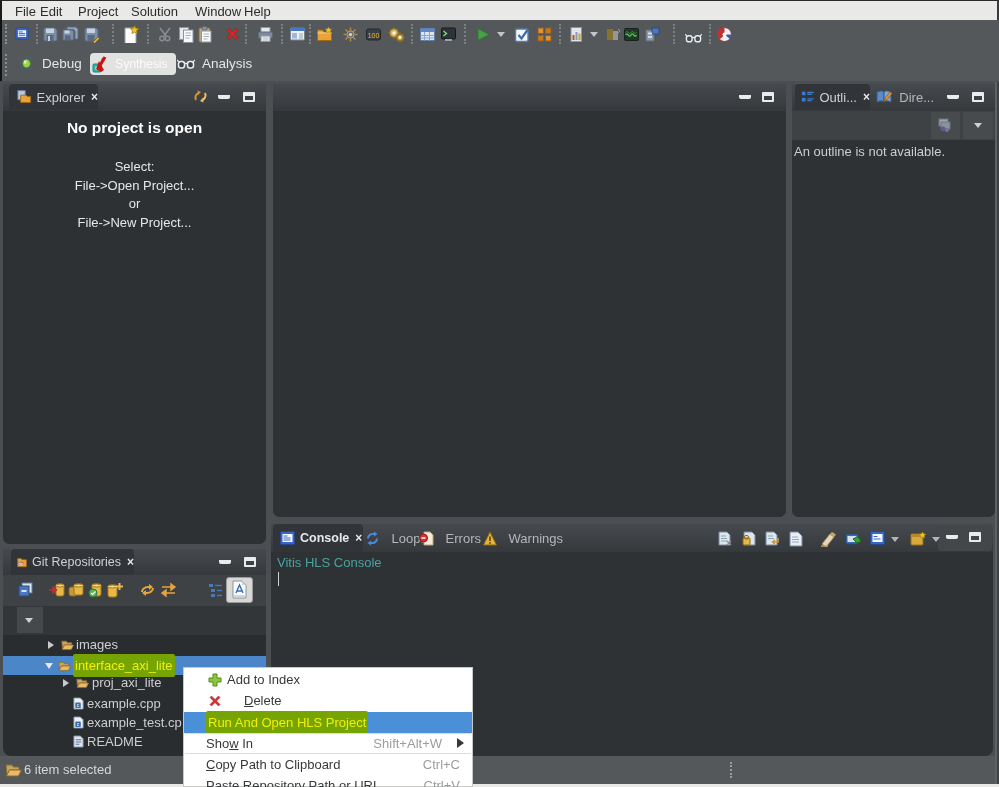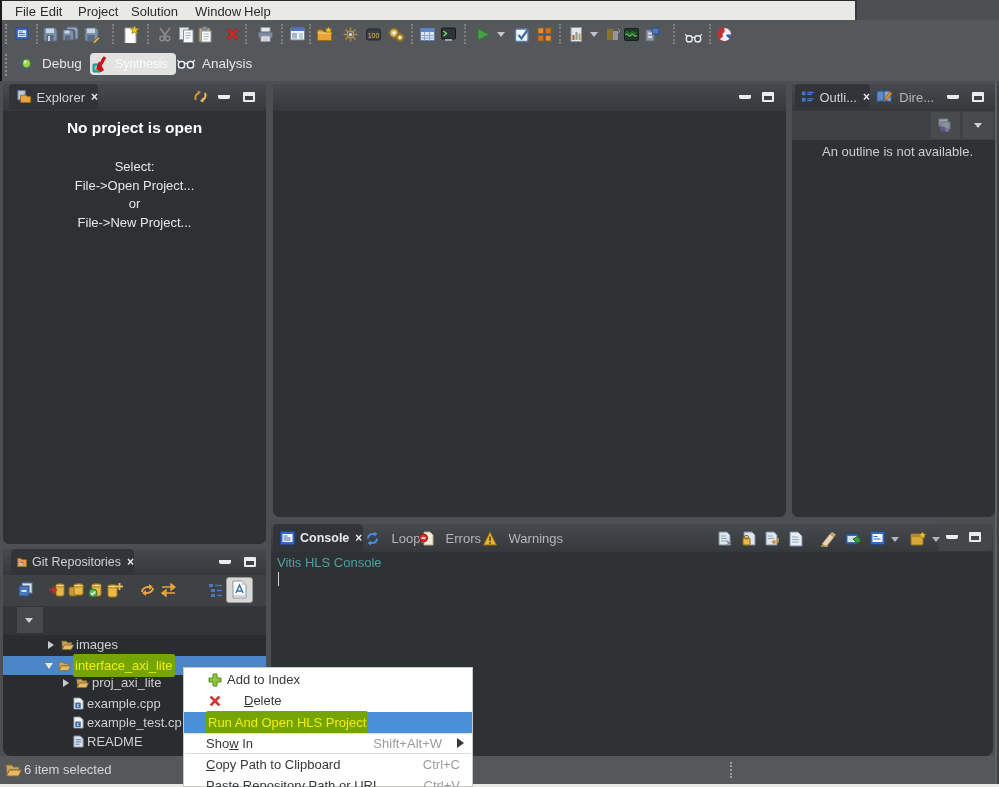--- a/index.html
+++ b/index.html
@@ -6,21 +6,21 @@
 html,body { width:999px; height:787px; overflow:hidden; }
 body {
   font-family:"Liberation Sans", sans-serif;
   background:#4b4f52;
   position:relative;
 }
 .abs { position:absolute; }
 
 
 #menubar {
-  left:0; top:0; width:857px; height:20px;
+  left:0; top:0; width:999px; height:20px;
   background:#e9e9e7;
   border-top:1px solid #2a2a2a;
   border-left:2px solid #1c1c1c;
   border-right:2px solid #3a3a3a;
   color:#2d2d2d; font-size:13px;
 }
 #menubar span { position:absolute; top:3px; }
 
 
 #toolbar { left:0; top:20px; width:999px; height:28px; background:#54585b; border-left:2px solid #111; }
@@ -360,21 +360,21 @@
     <div class="abs" style="left:139px; top:1px; width:29px; height:27px; background:#474b4e;"></div>
     <div class="abs" style="left:171px; top:1px; width:30px; height:27px; background:#474b4e;"></div>
     <svg class="abs" style="left:146px; top:7px;" width="16" height="15" viewBox="0 0 16 15" opacity="0.8">
         <rect x="1" y="1" width="9" height="7" fill="#b0b8c4" stroke="#78808c"></rect>
         <rect x="3" y="4" width="9" height="7" fill="#9aa4b2" stroke="#78808c"></rect>
         <circle cx="5" cy="11" r="2.5" fill="#6a5a9a"></circle>
         <circle cx="9" cy="12" r="2" fill="#8a7ab8"></circle>
       </svg>
     <div class="abs" style="left:182px; top:12px; width:0; height:0; border-top:5px solid #d0d0d0; border-left:4px solid transparent; border-right:4px solid transparent;"></div>
   </div>
-  <div class="pbody" style="left:0; top:56px; right:0; bottom:0; border-radius:0 0 7px 7px;padding-left:28px;">
+  <div class="pbody" style="left:0; top:56px; right:0; bottom:0; border-radius:0 0 7px 7px;">
     <div style="color:#cbcdce; font-size:13px; padding:4px 0 0 2px;">An outline is not available.</div>
   </div>
 </div>
 
 <div id="console" class="panel">
   <div class="phead" style="height:28px; border-radius:4px 4px 0 0;"></div>
   <div class="abs" style="left:667px; top:1px; width:54px; height:26px; background:#43474a; border-radius:3px;"></div>
   <div class="tab" style="left:2px; width:90px; padding-left:7px; height:28px;">
     <svg width="15" height="14" viewBox="0 0 15 14">
         <rect x="0.5" y="0.5" width="14" height="13" rx="1" fill="#3667c8" stroke="#27478f"></rect>

